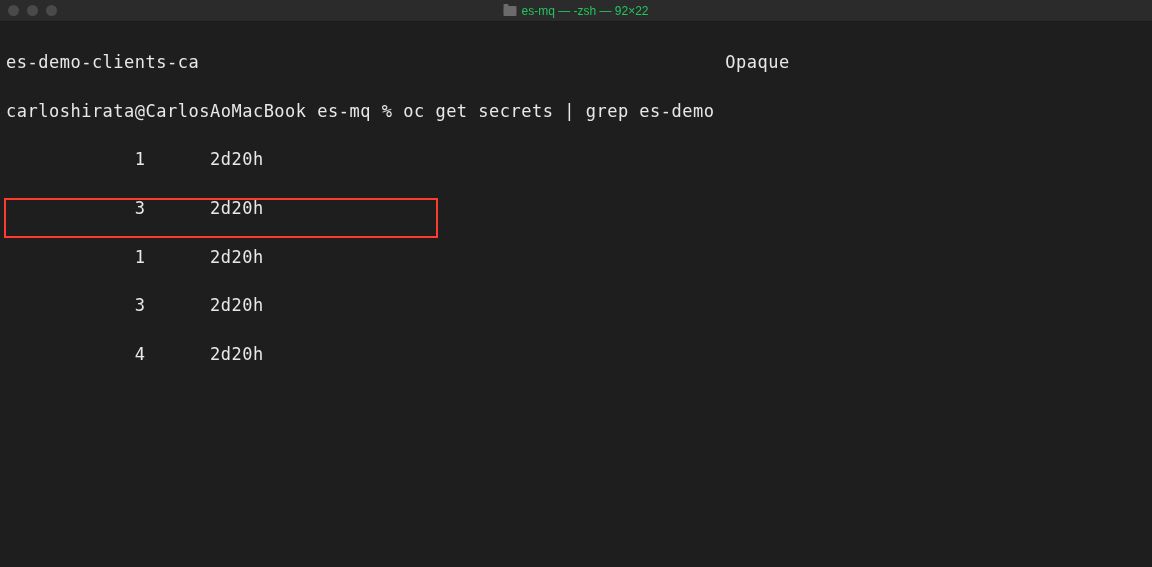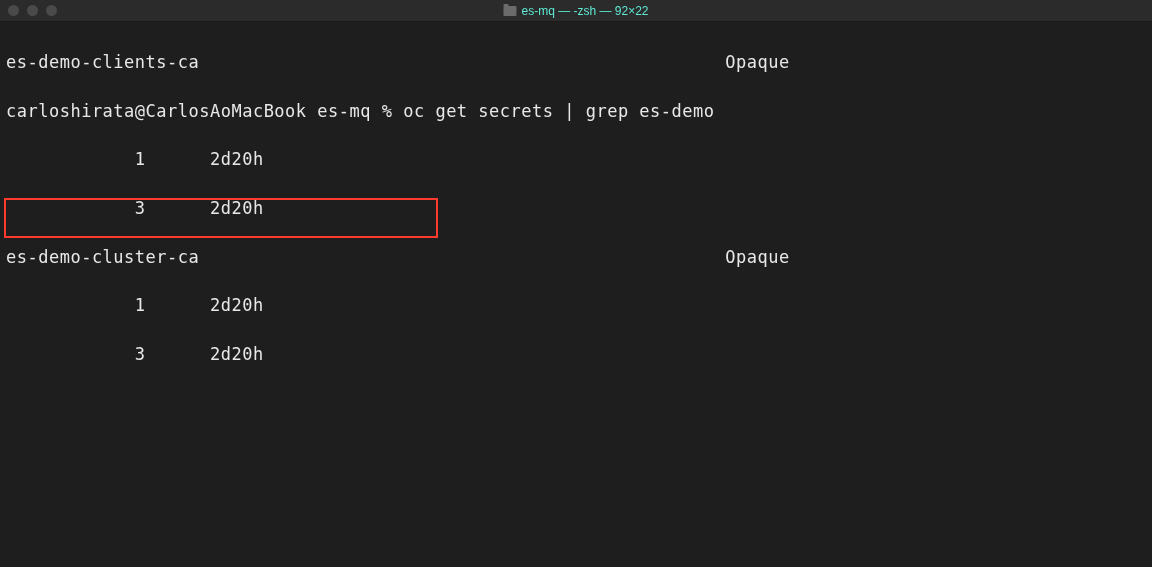--- a/index.html
+++ b/index.html
@@ -37,21 +37,21 @@
       border-radius: 50%;
       background: #4a4a4a;
     }
     .title-center {
       position: absolute;
       left: 50%;
       transform: translateX(-50%);
       display: flex;
       align-items: center;
       gap: 5px;
-      color: #5eead4;
+      color: #22c55e;
       font-size: 12px;
       font-family: -apple-system, "Helvetica Neue", sans-serif;
       letter-spacing: 0;
     }
     .folder-icon {
       display: inline-block;
       width: 13px;
       height: 10px;
       background: #6b6b6b;
       border-radius: 1px;
@@ -92,23 +92,23 @@
     <span class="folder-icon"></span>
     <span>es-mq — -zsh — 92×22</span>
   </div>
 </div>
 
 <div class="terminal-body">
 <div>es-demo-clients-ca                                                 Opaque</div>
 <div>carloshirata@CarlosAoMacBook es-mq % oc get secrets | grep es-demo</div>
 <div>            1      2d20h</div>
 <div>            3      2d20h</div>
-<div>es-demo-cluster-ca                                                 Opaque</div>
 <div>            1      2d20h</div>
 <div>            3      2d20h</div>
+<div>            4      2d20h</div>
 
 
 
 
 
 
 
 
 
 

